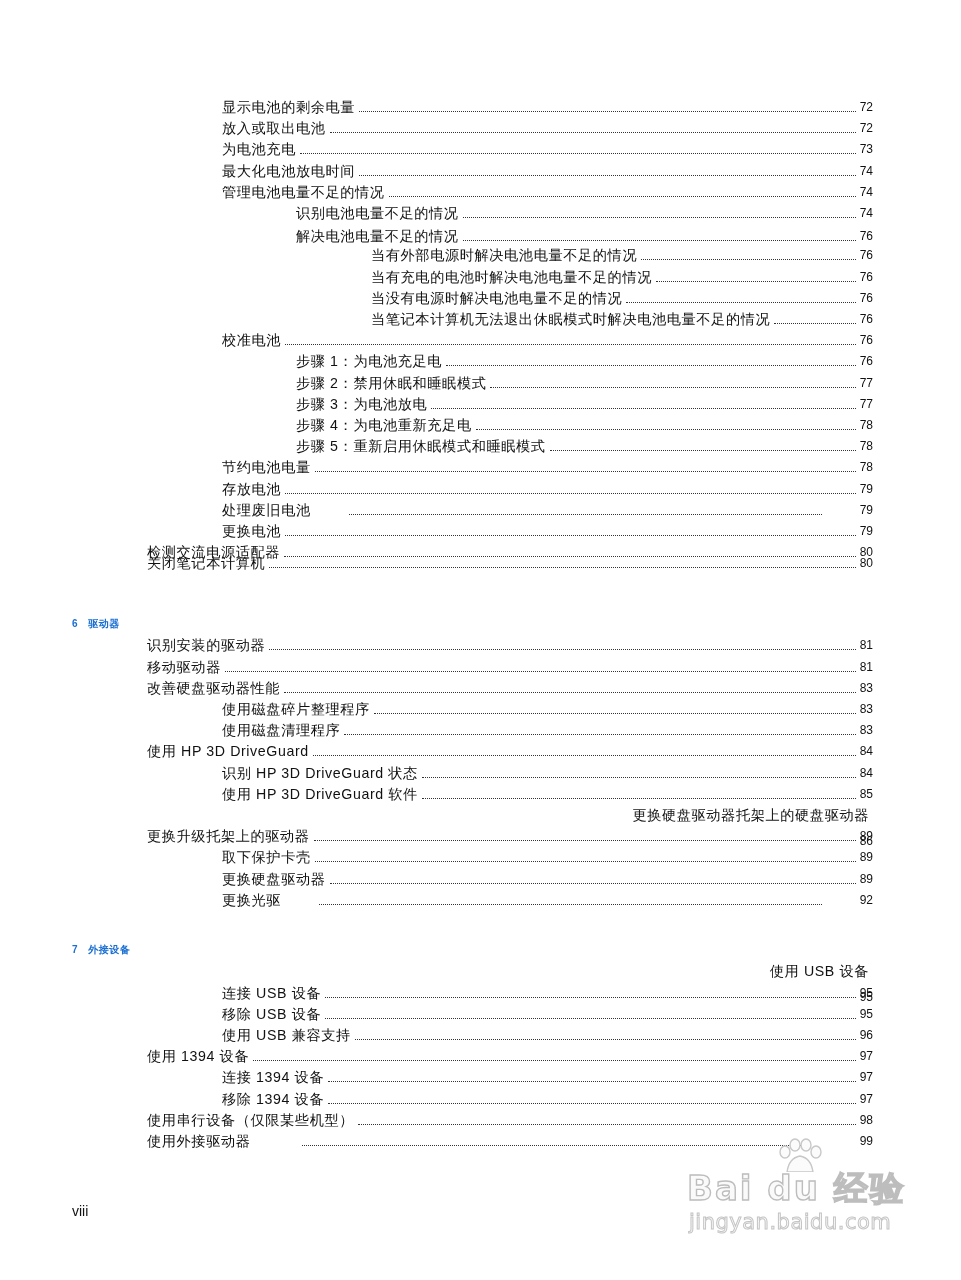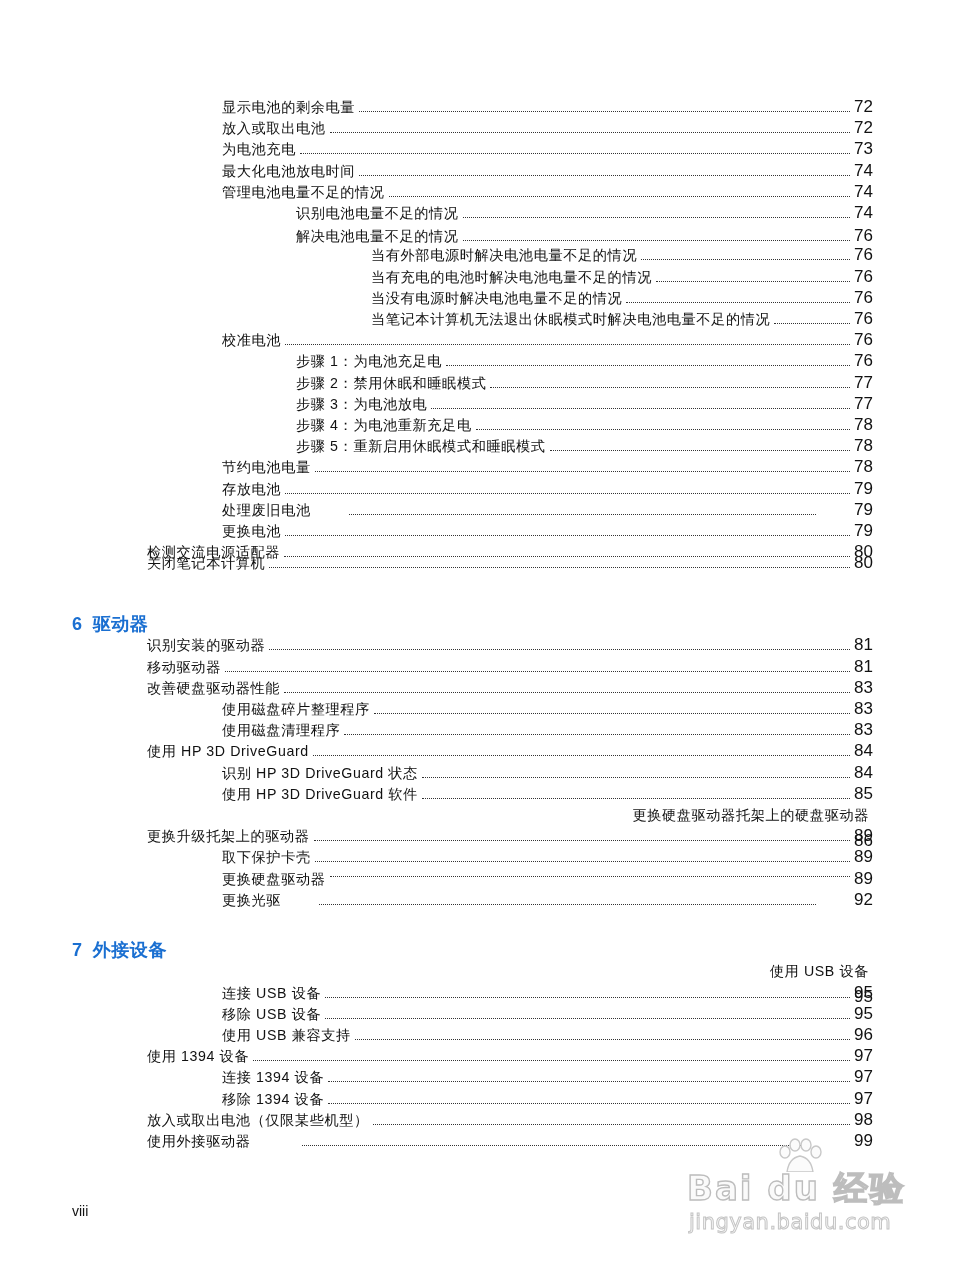--- a/index.html
+++ b/index.html
@@ -37,26 +37,26 @@
     }
     .toc-row .leader {
       flex: 1 1 auto;
       border-bottom: 1.6px dotted #333;
       margin-bottom: 5px;
       height: 0;
     }
     .toc-row .pagenum {
       flex: 0 0 auto;
       padding-left: 4px;
-      font-size: 17px;
+      font-size: 12px;
     }
     .chapter {
       position: absolute;
       left: 72px;
-      font-size: 18px;
+      font-size: 10px;
       font-weight: bold;
       color: #1a6fd1;
       line-height: 20px;
       letter-spacing: 0.6px;
     }
     .chapter .num {
       margin-right: 10px;
     }
     .footer-page {
       position: absolute;
@@ -272,21 +272,21 @@
       <div class="toc-row" style="left: 147px; top: 826.2px;">
         <span class="label">更换升级托架上的驱动器</span>
         <span class="leader"></span>
         <span class="pagenum">89</span>
       </div>
       <div class="toc-row" style="left: 222px; top: 847.4px;">
         <span class="label">取下保护卡壳</span>
         <span class="leader"></span>
         <span class="pagenum">89</span>
       </div>
-      <div class="toc-row" style="left: 222px; top: 868.6px; align-items: center;">
+      <div class="toc-row" style="left: 222px; top: 868.6px;">
         <span class="label">更换硬盘驱动器</span>
         <span class="leader"></span>
         <span class="pagenum">89</span>
       </div>
       <div class="toc-row" style="left: 222px; top: 889.8px; gap: 34px;">
         <span class="label">更换光驱</span>
         <span class="leader"></span>
         <span class="pagenum">92</span>
       </div>
       <div class="chapter" style="top: 940px;"><span class="num">7</span><span>外接设备</span></div>
@@ -319,21 +319,21 @@
         <span class="label">连接 1394 设备</span>
         <span class="leader"></span>
         <span class="pagenum">97</span>
       </div>
       <div class="toc-row" style="left: 222px; top: 1088.6px;">
         <span class="label">移除 1394 设备</span>
         <span class="leader"></span>
         <span class="pagenum">97</span>
       </div>
       <div class="toc-row" style="left: 147px; top: 1109.8px;">
-        <span class="label">放入或取出电池（仅限某些机型）</span>
+        <span class="label">使用串行设备（仅限某些机型）</span>
         <span class="leader"></span>
         <span class="pagenum">98</span>
       </div>
       <div class="toc-row" style="left: 147px; top: 1131px; gap: 47px;">
         <span class="label">使用外接驱动器</span>
         <span class="leader"></span>
         <span class="pagenum">99</span>
       </div>
     </div>
 

